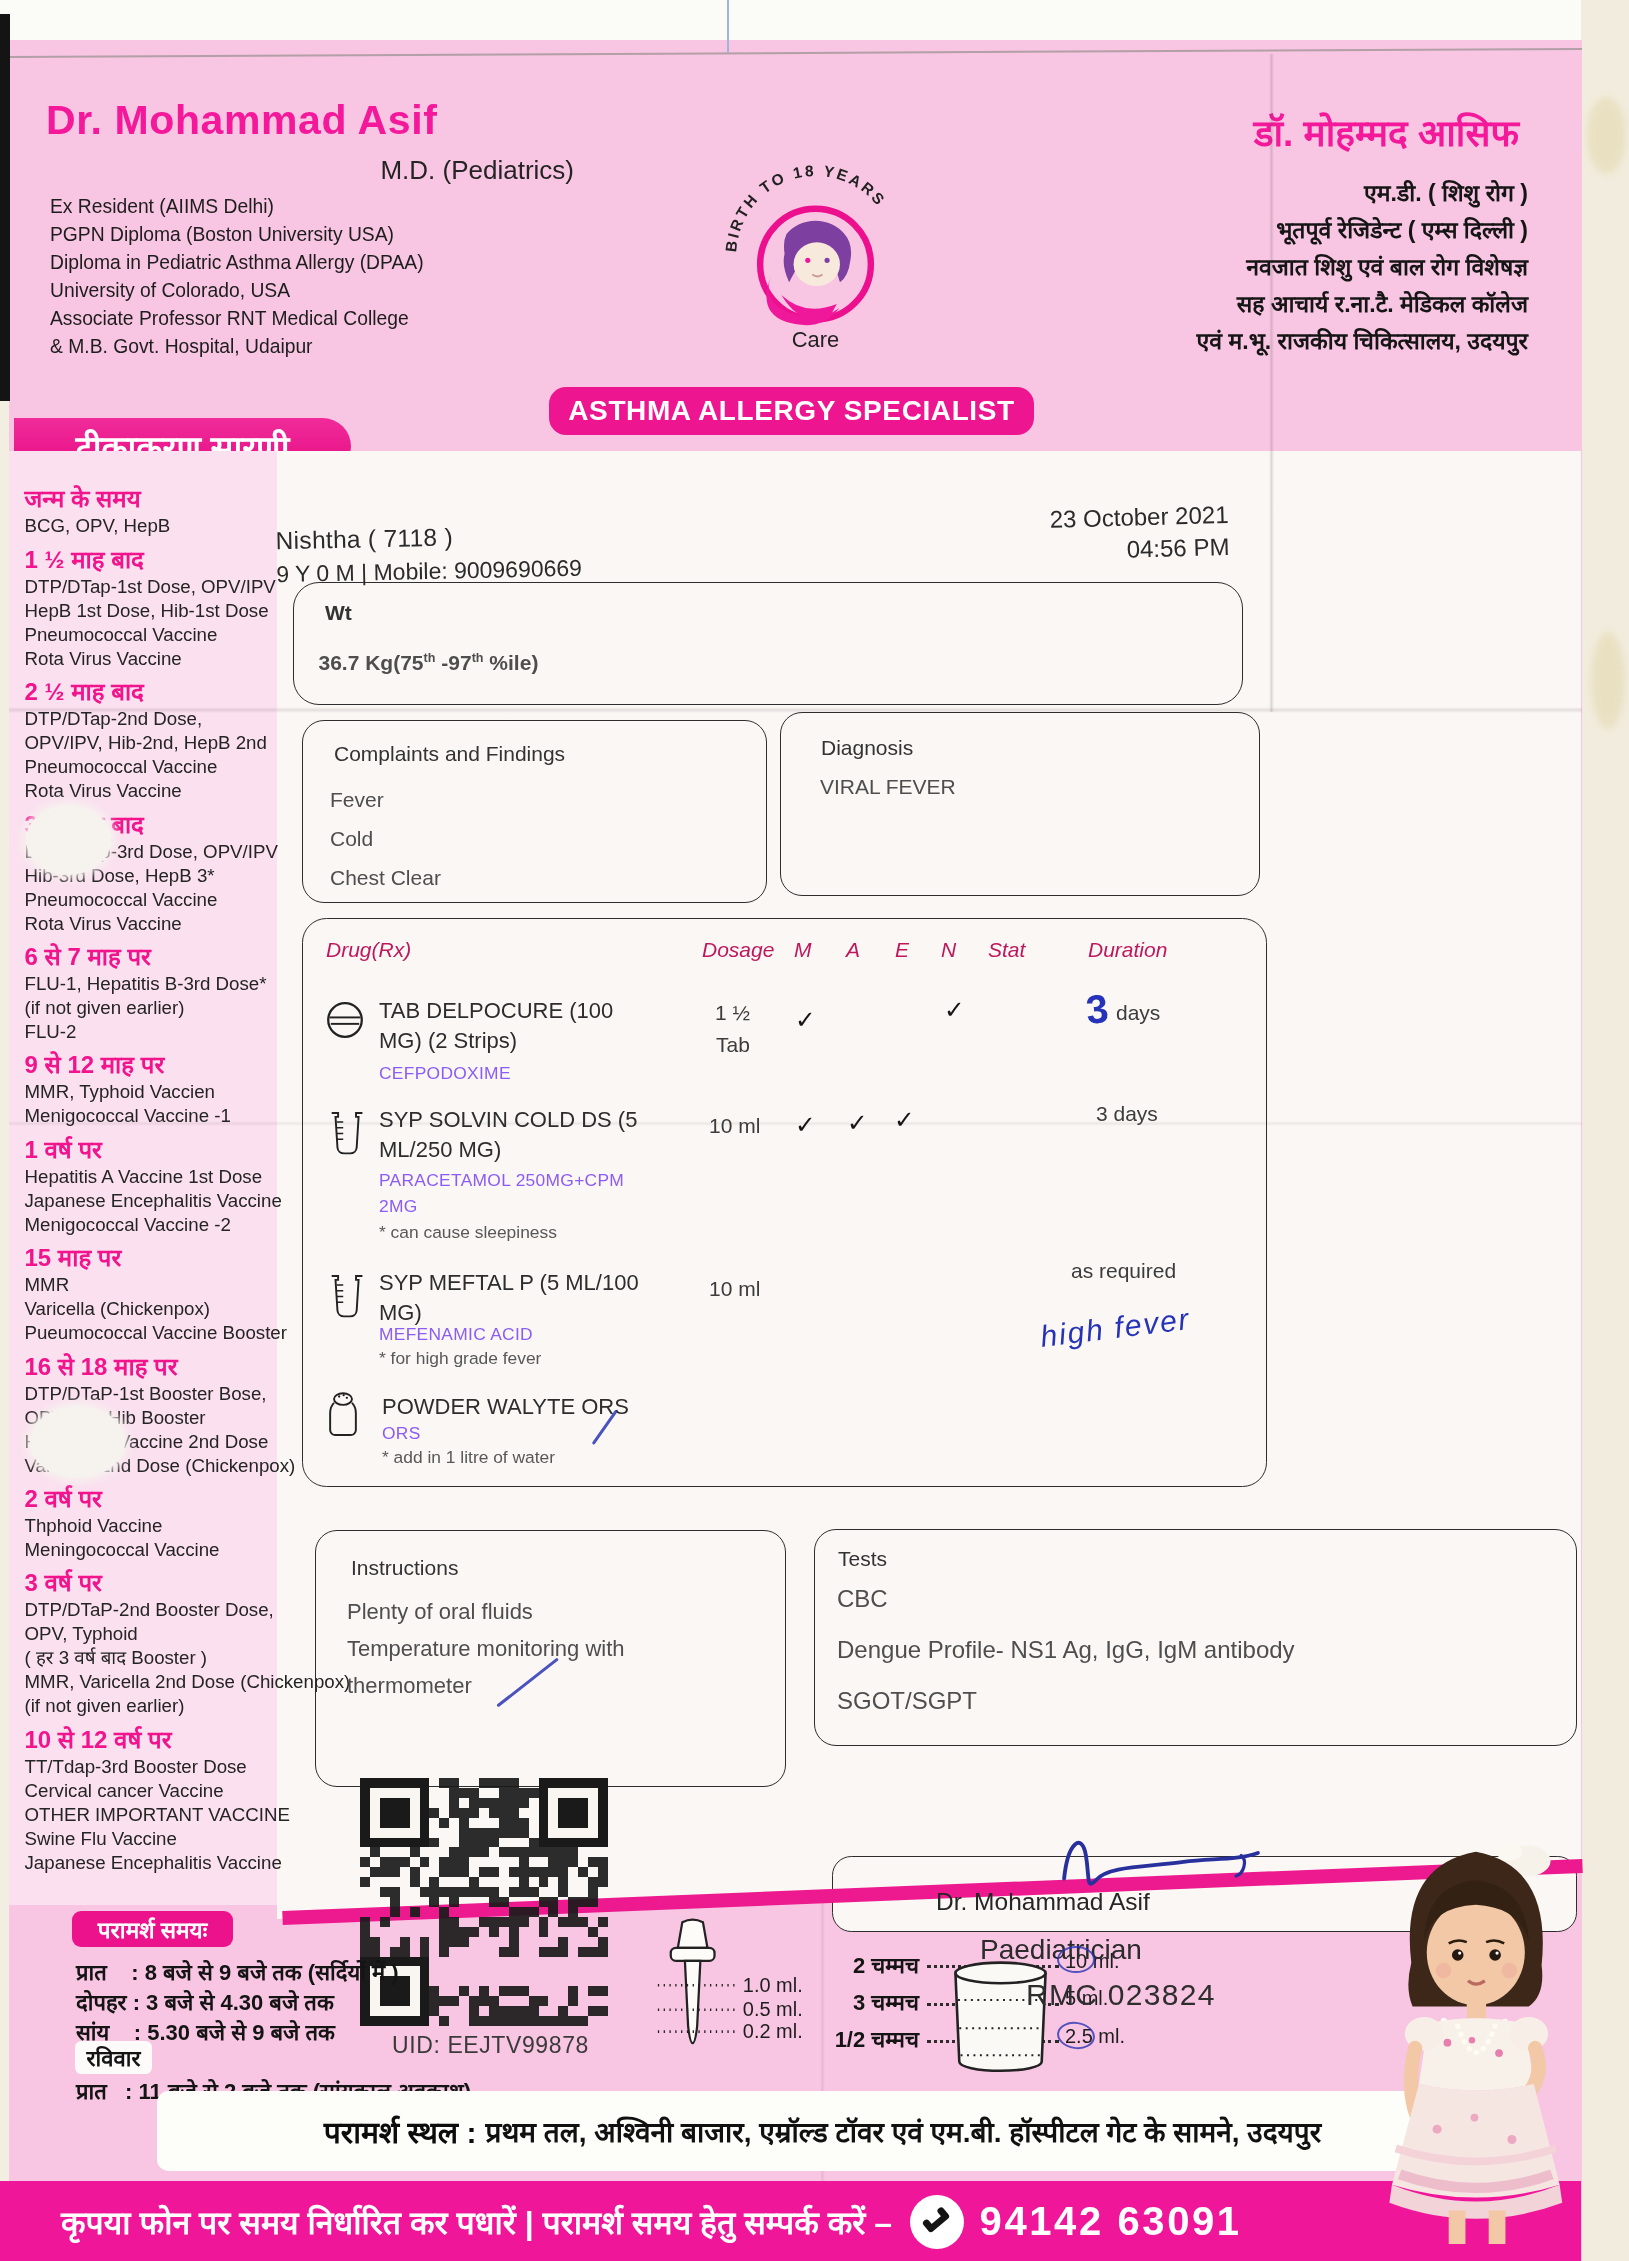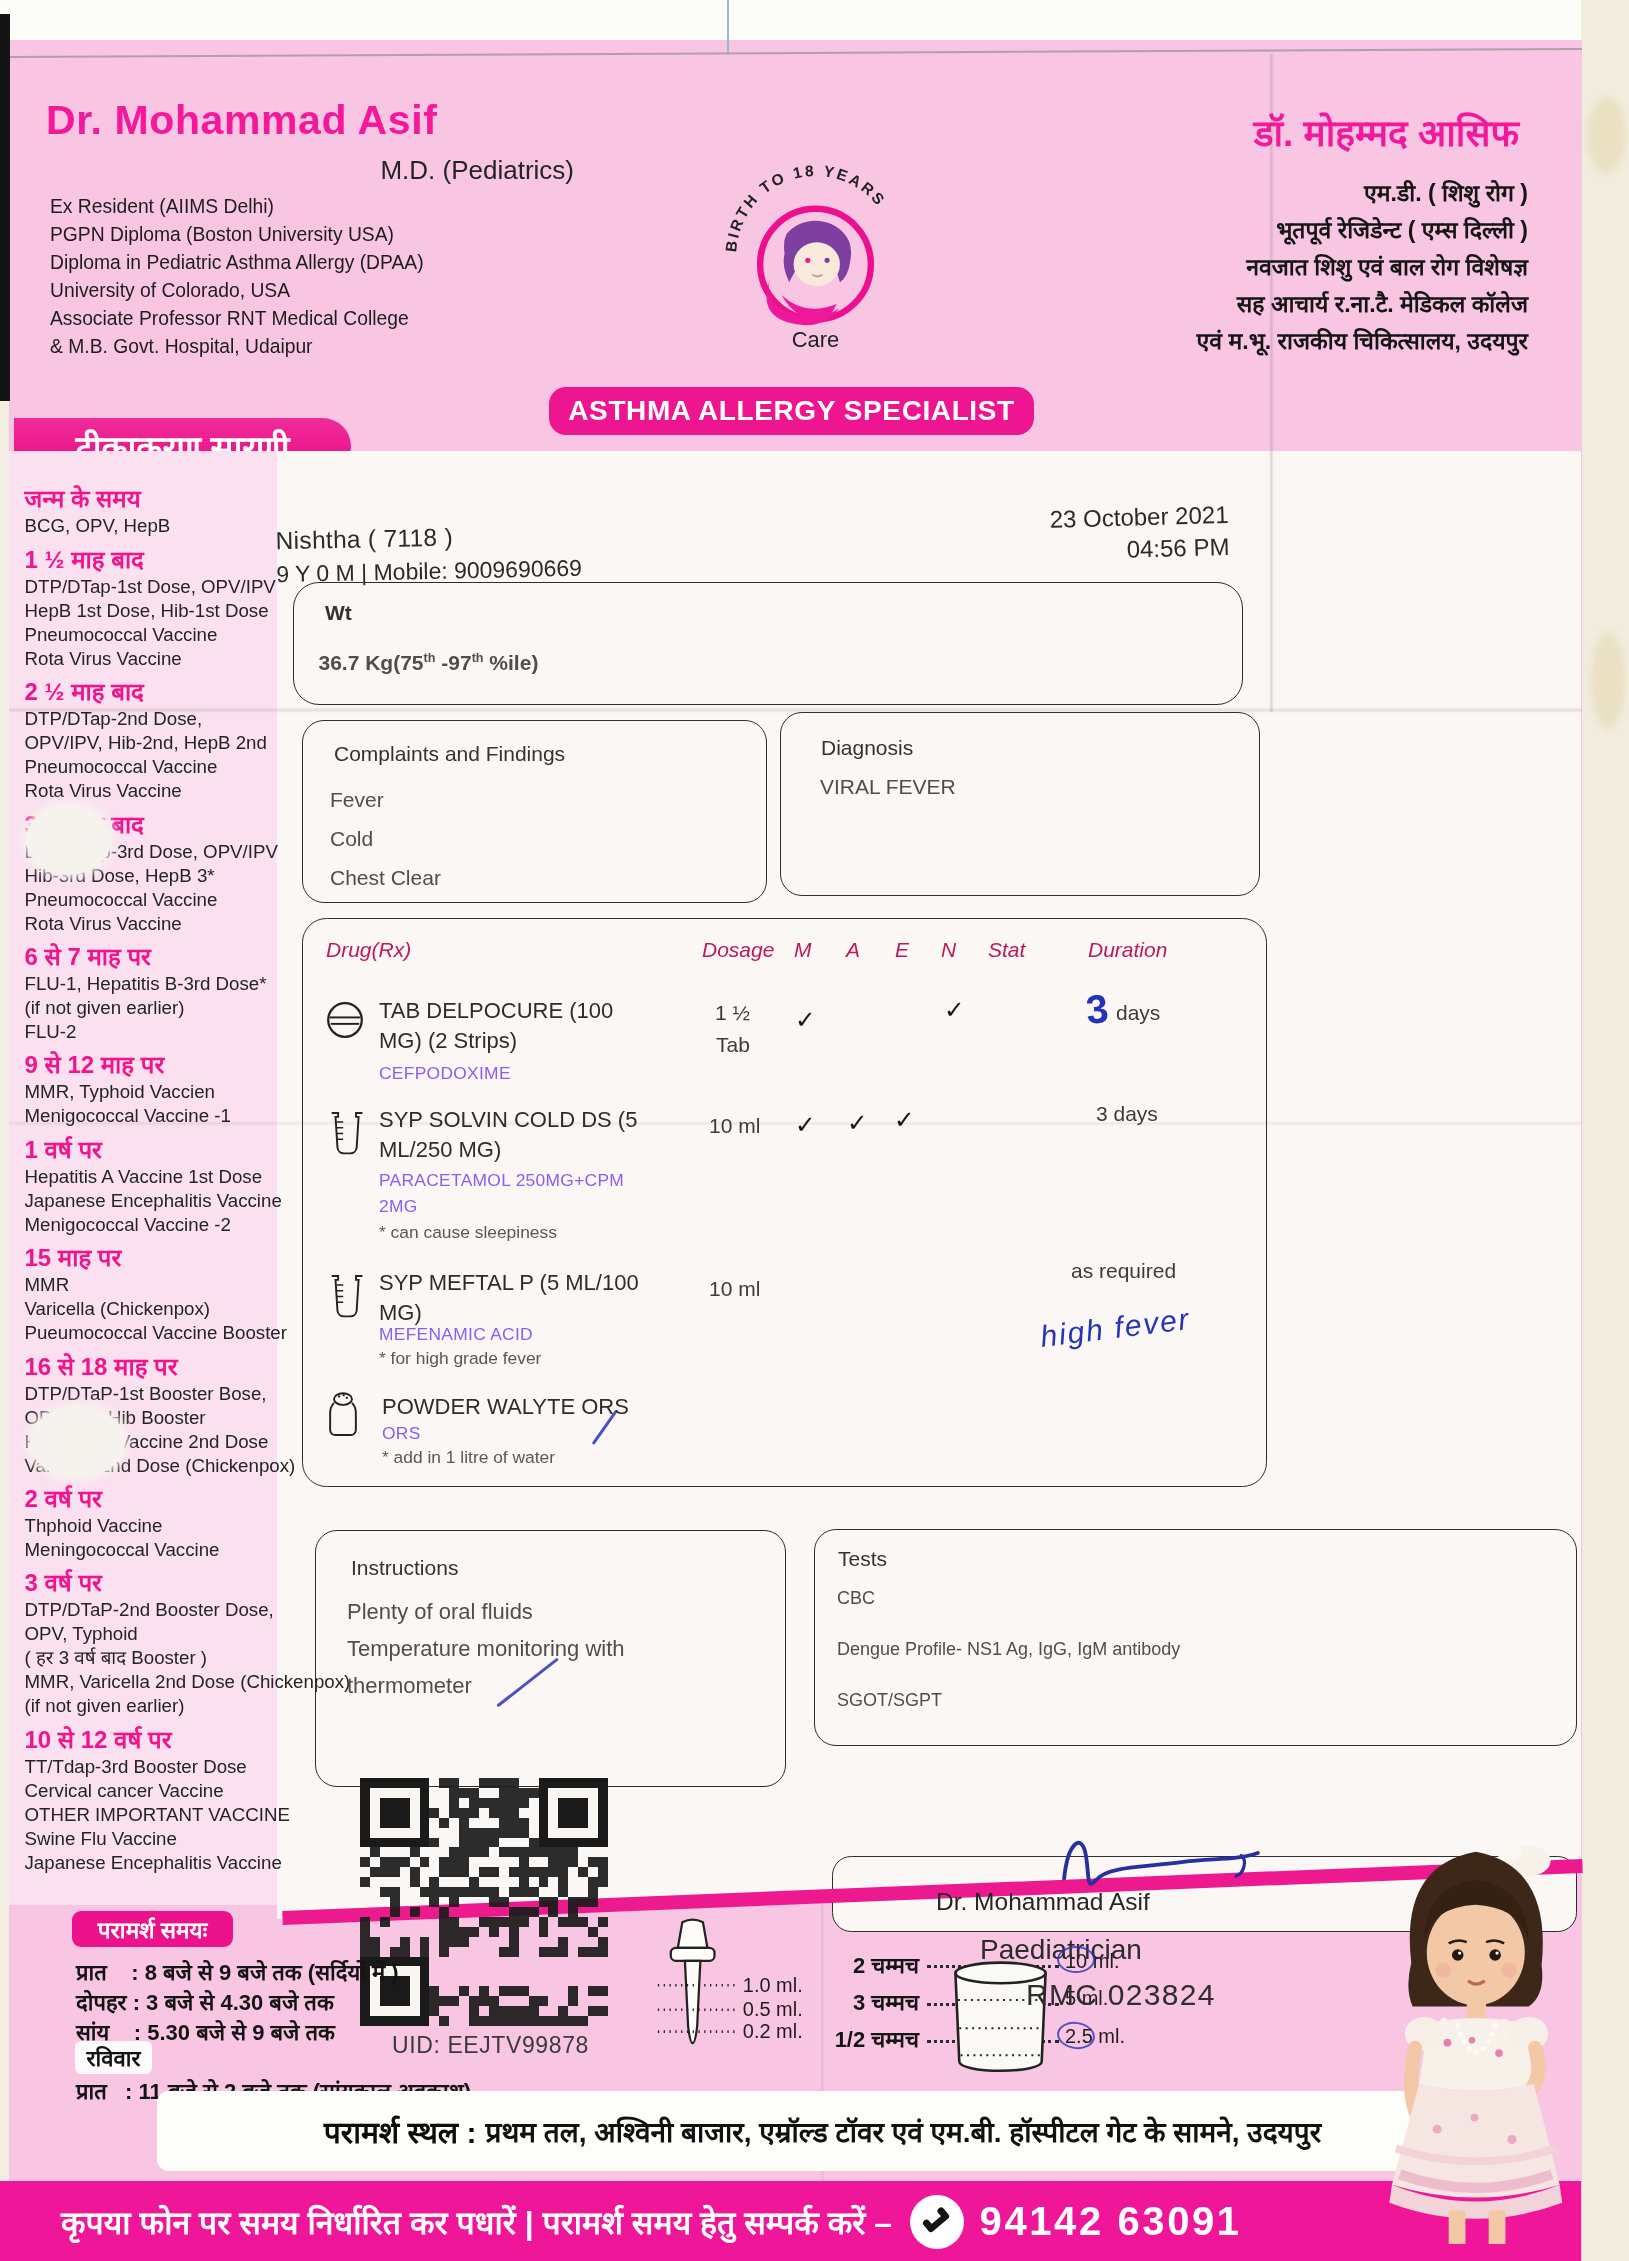--- a/index.html
+++ b/index.html
@@ -65,21 +65,21 @@
   .chk{position:absolute;font-size:24.5px;font-weight:600;color:#161616;}
   .hand{color:#2633b8;}
   .hand3{position:absolute;font-size:40px;font-weight:700;transform:rotate(-6deg);}
   .handfever{position:absolute;font-size:30px;font-style:italic;letter-spacing:1.9px;transform:rotate(-7deg);}
   .penmark{position:absolute;background:#2a35b5;opacity:.85;border-radius:1.9px;}
   .penoval{position:absolute;border:2.6px solid #2a35b5;border-radius:50%;opacity:.8;}
   
   .ins-box{left:315px;top:1530px;width:469px;height:255px;}
   .tst-box{left:814px;top:1529px;width:761px;height:215px;}
   .ins-items div{font-size:22px;line-height:37px;color:#4e4e4e;width:387px;}
-  .tst-items div{font-size:18px;line-height:51px;color:#4e4e4e;white-space:nowrap;}
+  .tst-items div{font-size:24px;line-height:51px;color:#4e4e4e;white-space:nowrap;}
   .extra-box{left:832px;top:1856px;width:743px;height:74px;border-radius:19.3px;background:#faf7f4;}
   
   .stripe{left:282px;top:1885px;width:1301px;height:14px;background:#ec1a8e;transform:rotate(-2.3deg);}
   .qr{left:360px;top:1778px;width:248px;height:248px;}
   .qr-uid{left:392px;top:2032px;font-size:23px;color:#3a3a3a;letter-spacing:0.6px;}
   .cons-title{left:72px;top:1911px;width:161px;height:36px;background:#ec128c;border-radius:9px;
               color:#fff;font-size:22.6px;font-weight:700;display:flex;align-items:center;justify-content:center;}
   .cons-lines{left:76px;top:1958px;}
   .cons-lines div{font-size:22px;line-height:30px;font-weight:700;color:#141414;white-space:pre;}
   .sun-chip{left:75px;top:2041px;background:#fdfbfa;border-radius:6.4px;padding:1.3px 11.6px;

